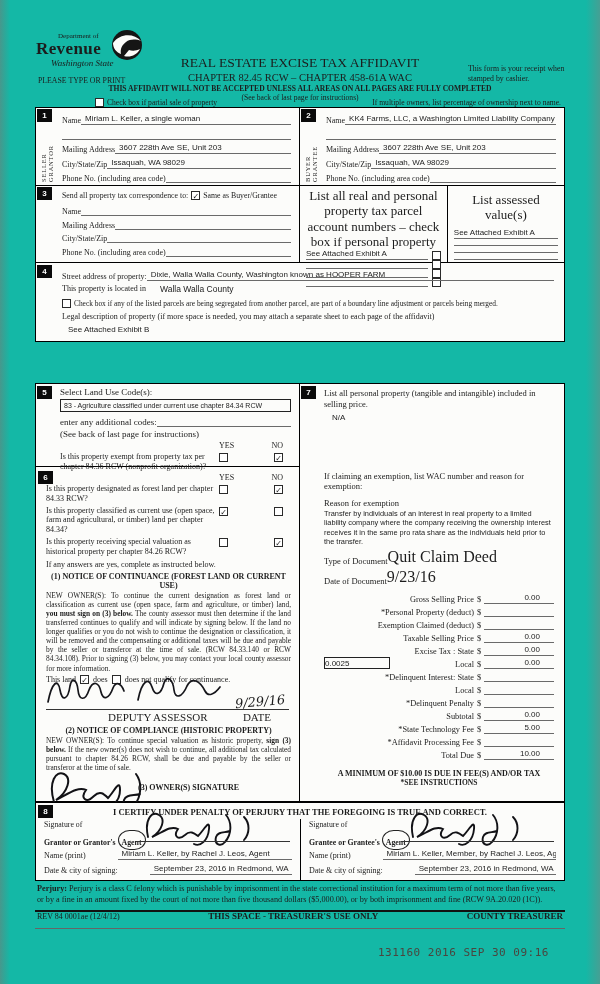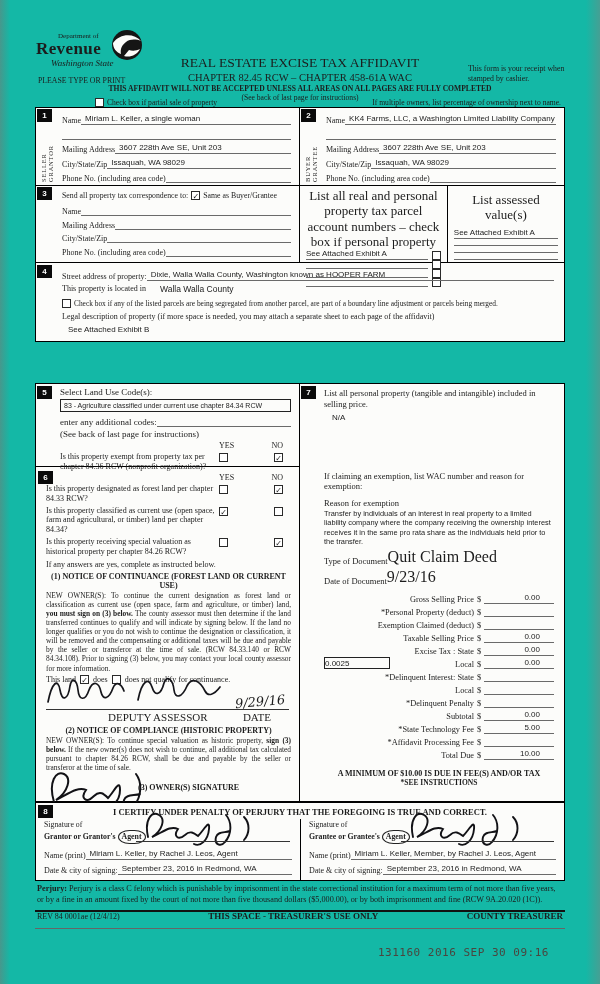--- a/index.html
+++ b/index.html
@@ -120,22 +120,22 @@
   .seeinstr{font-size:7.5px;font-weight:bold;text-align:center;}
   
   .blockC{position:absolute;top:802px;left:35px;width:530px;height:79px;border:1.5px solid #000;border-top-width:1px;background:#fcfcfa;}
   .certify{position:relative;text-align:center;font-size:8.5px;font-weight:bold;padding-top:4px;height:16px;}
   .sighalves{display:flex;height:61px;}
   .half{width:50%;padding:0 8px;position:relative;}
   .half.rgt{border-left:1px solid #000;}
   .sigrow{position:relative;height:26px;}
   .siglabel{position:absolute;left:0;top:1px;font-size:7.8px;line-height:1.3;}
   .sigunder{position:absolute;bottom:3px;left:92px;right:2px;border-bottom:1px solid #333;}
-  .half .frow{height:15px;}
-  .circ{border:1.2px solid #222;border-radius:50%/60%;padding:1px 3px 1px;display:inline-block;}
+  .half .frow{height:15px;gap:32px;}
+  .circ{border:1.2px solid #222;border-radius:50%/60%;padding:7px 3px 1px;display:inline-block;}
   
   .perjury{position:absolute;top:883px;left:35px;width:530px;font-size:8.2px;line-height:1.32;
            padding:1px 2px 4px;border-bottom:2px solid #111;}
   .footerrow{position:absolute;top:907px;left:35px;width:530px;display:flex;align-items:center;
              border-bottom:1px solid #666;padding:4px 2px 7px;}
   .rev{font-size:8px;}
   .tspace{flex:1;text-align:center;font-size:9px;font-weight:bold;}
   .ctreas{font-size:9px;font-weight:bold;}
   .stamp{position:absolute;top:946px;left:378px;font-family:"DejaVu Sans Mono",monospace;
          font-size:11px;color:#4a463f;letter-spacing:.5px;}

